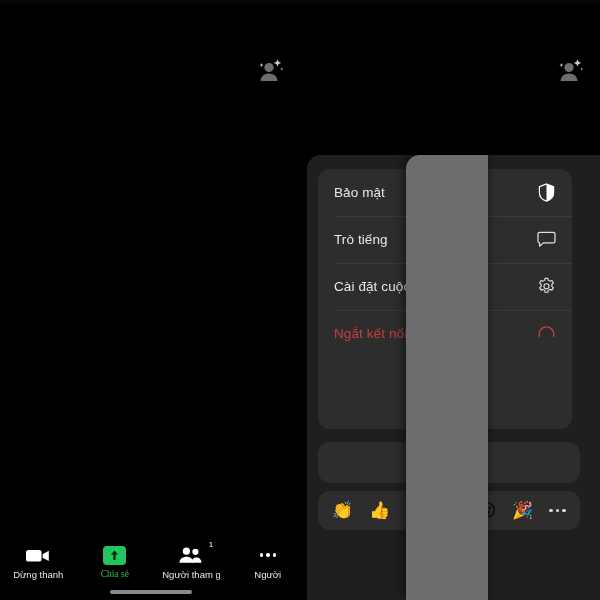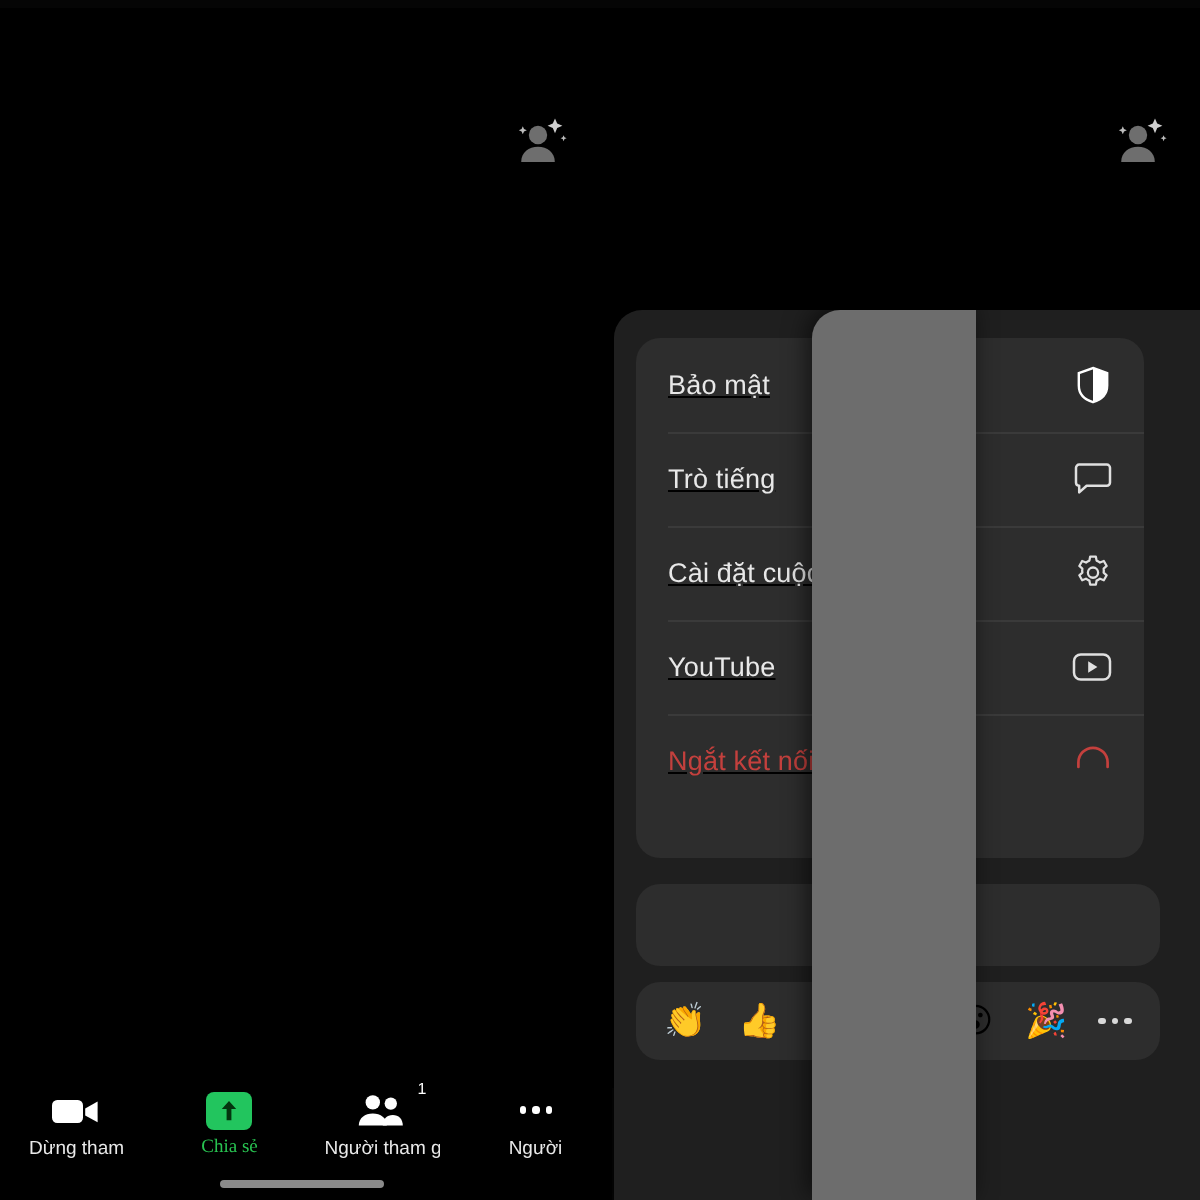--- a/index.html
+++ b/index.html
@@ -145,21 +145,20 @@
   }
   .menu-card {
     position: absolute;
     left: 11px;
     top: 14px;
     width: 254px;
     height: 260px;
     background: #2d2d2d;
     border-radius: 12px;
     overflow: hidden;
-    text-decoration: underline;
   }
   .menu-row {
     height: 47px;
     display: flex;
     align-items: center;
     justify-content: space-between;
     padding: 0 16px 0 16px;
     box-sizing: border-box;
     position: relative;
   }
@@ -290,21 +289,21 @@
   <div class="toolbar">
 
 
     <div class="tb-item">
       <div class="tb-ico">
         <svg width="26" height="17" viewBox="0 0 26 17">
           <rect x="1" y="3" width="15.5" height="11.5" rx="2.6" fill="#ffffff"></rect>
           <path d="M17.6 7.2l6.2-3.4v10.3l-6.2-3.4z" fill="#ffffff"></path>
         </svg>
       </div>
-      <div class="tb-label">Dừng tham</div>
+      <div class="tb-label">Dừng thanh</div>
     </div>
 
     <div class="tb-item">
       <div class="tb-ico">
         <div class="share-chip">
           <svg width="11" height="13" viewBox="0 0 11 13">
             <path d="M5.5 1.5l3.6 4H6.7v5.6H4.3V5.5H1.9z" fill="#04340f"></path>
           </svg>
         </div>
       </div>
@@ -367,29 +366,20 @@
         <span class="menu-label">Cài đặt cuộc họp</span>
         <span class="menu-ico">
           <svg width="19" height="19" viewBox="0 0 20 20">
             <path d="M8.5 1.4h3l.4 2.1a6.6 6.6 0 011.8 1l2-.8 1.5 2.6-1.6 1.4a6.6 6.6 0 010 2.1l1.6 1.4-1.5 2.6-2-.8a6.6 6.6 0 01-1.8 1l-.4 2.1h-3l-.4-2.1a6.6 6.6 0 01-1.8-1l-2 .8-1.5-2.6 1.6-1.4a6.6 6.6 0 010-2.1L2.8 6.3l1.5-2.6 2 .8a6.6 6.6 0 011.8-1z" fill="none" stroke="#e0e0e0" stroke-width="1.2" stroke-linejoin="round"></path>
             <circle cx="10" cy="9.8" r="2.7" fill="none" stroke="#e0e0e0" stroke-width="1.2"></circle>
           </svg>
         </span>
       </div>
 
 
-      <div class="menu-row">
-        <span class="menu-label">YouTube</span>
-        <span class="menu-ico">
-          <svg width="20" height="15" viewBox="0 0 20 15">
-            <rect x="1" y="1.2" width="18" height="12.6" rx="3.4" fill="none" stroke="#e0e0e0" stroke-width="1.25"></rect>
-            <path d="M8.1 4.6l4.6 2.9-4.6 2.9z" fill="#e0e0e0"></path>
-          </svg>
-        </span>
-      </div>
 
       <div class="menu-row danger">
         <span class="menu-label">Ngắt kết nối âm thanh</span>
         <span class="menu-ico">
           <svg width="19" height="17" viewBox="0 0 19 17">
             <path d="M2.2 11.5V9.2a7.3 7.3 0 0114.6 0v2.3" fill="none" stroke="#c4403d" stroke-width="1.35" stroke-linecap="round"></path>
           </svg>
         </span>
       </div>
 

